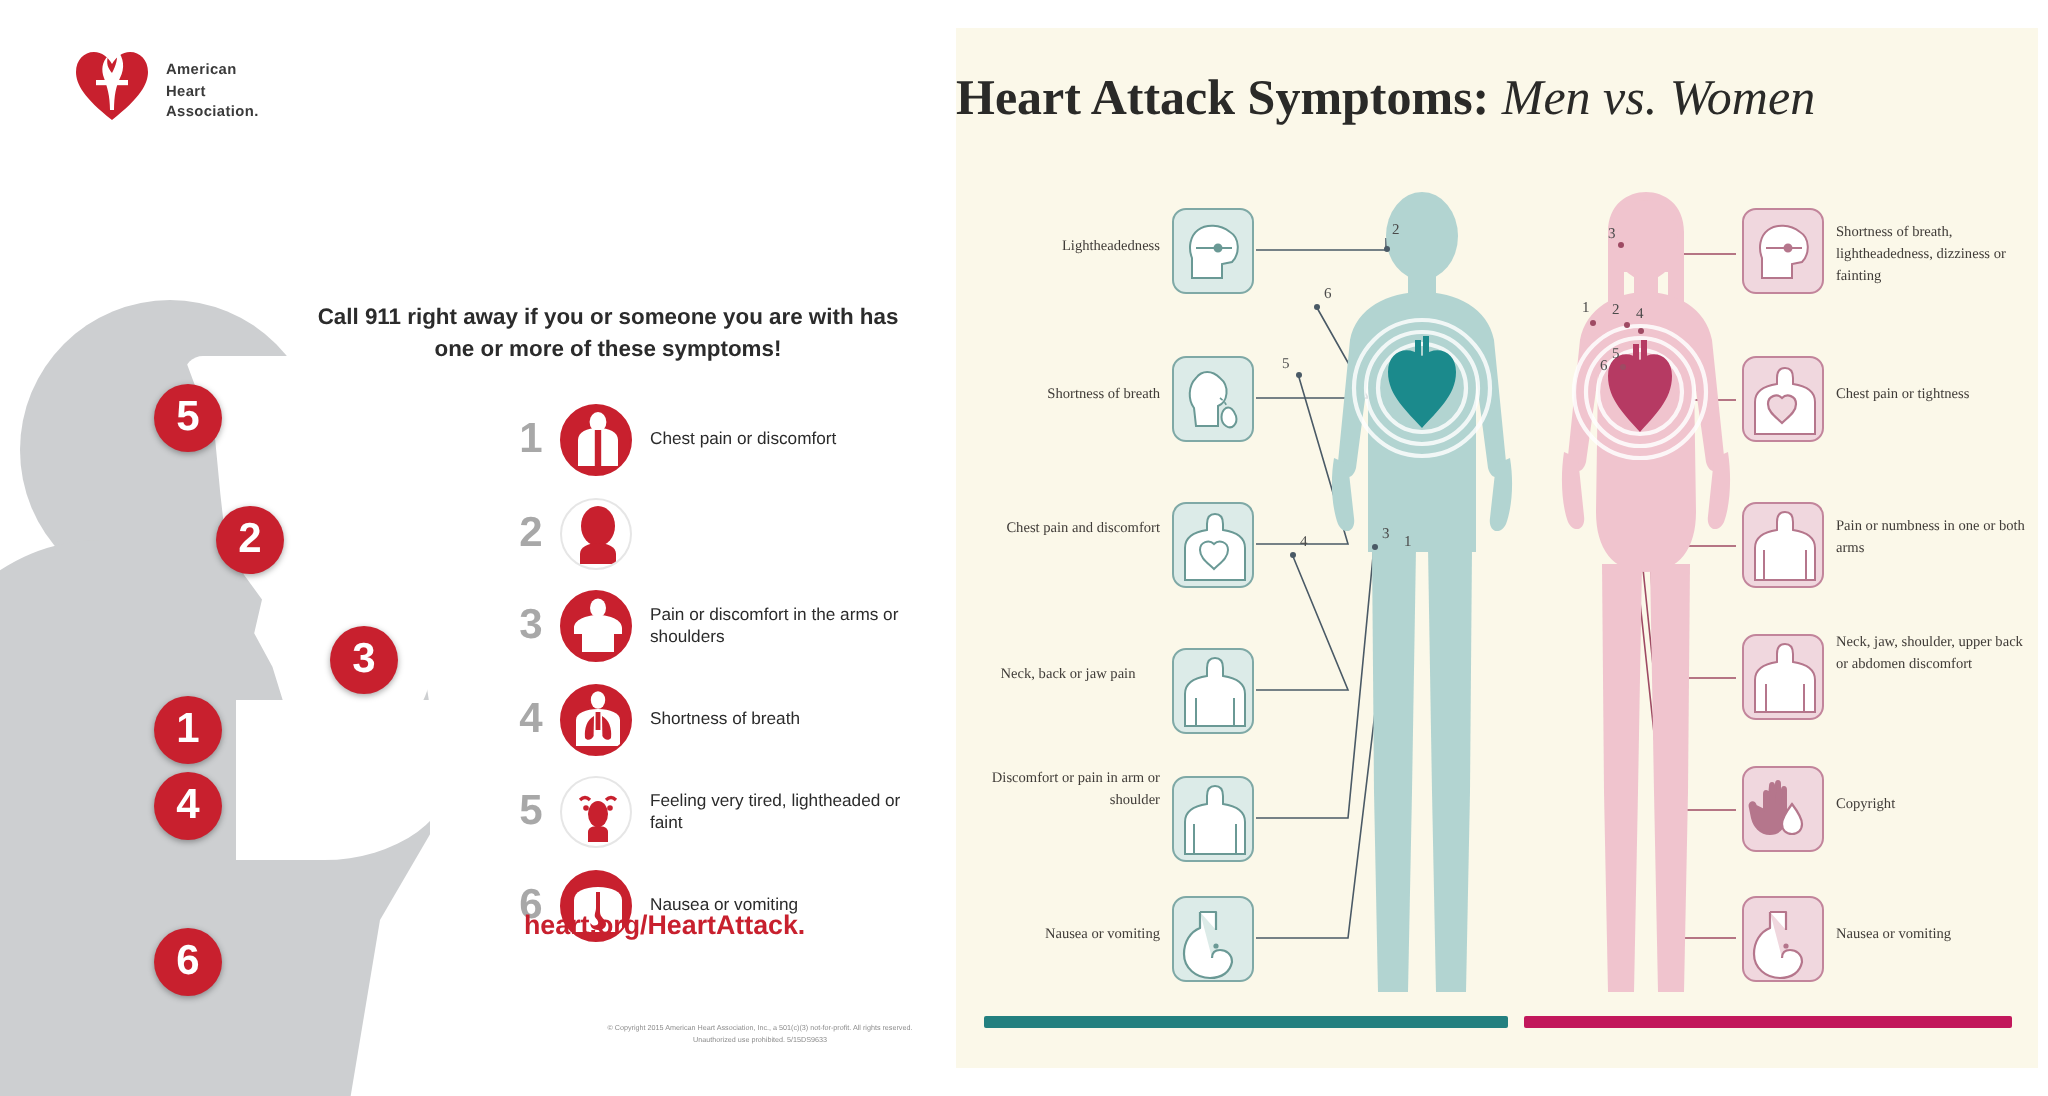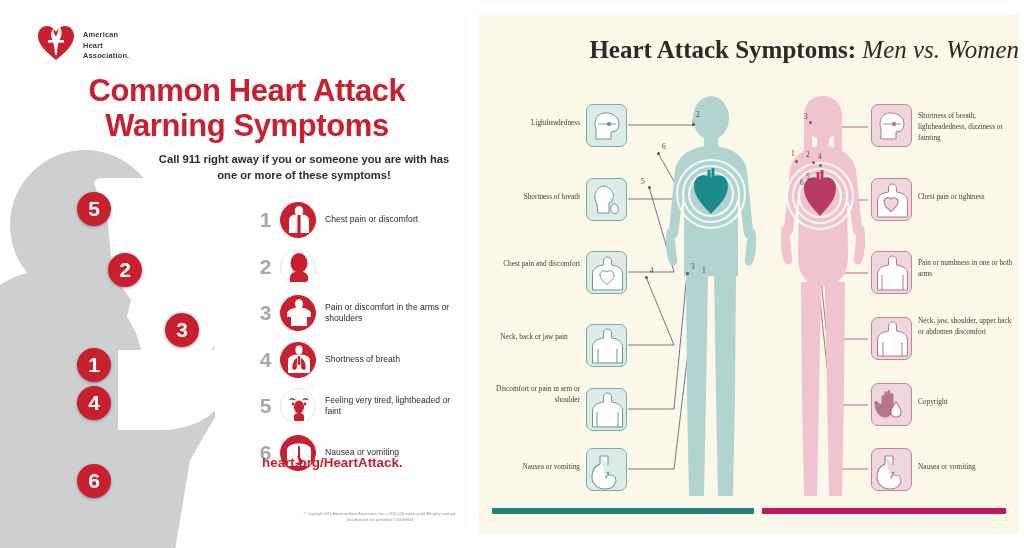--- a/index.html
+++ b/index.html
@@ -87,21 +87,21 @@
     position:absolute; left:300px; top:512px; width:160px;
     font-size:3.6px; color:#8d8d8d; line-height:1.55; text-align:center;
   }
 
   
   #right-panel {
     position:absolute; left:478px; top:14px; width:541px; height:520px;
     background:#fbf8e9;
   }
   #rp-title {
-    position:absolute; left:0; top:22px; width:541px; text-align:right;
+    position:absolute; left:0; top:22px; width:541px; text-align:left;
     font-family:"Liberation Serif", serif; font-size:25px; color:#2a2a28;
   }
   #rp-title b { font-weight:bold; }
   #rp-title i { font-style:italic; font-weight:normal; }
 
   .sym-card {
     position:absolute; width:41px; height:43px; border-radius:7px;
     border:1.4px solid #7fa9a6; background:#dcebe8;
   }
   .sym-card.pink { border-color:#c2859b; background:#f0d7de; }
@@ -157,24 +157,20 @@
         <path d="M19 31 C19 24 17.5 19 16 15 C14.5 11 15 7 18 4 C17 8 18 10 20 12.5 C22 9 23 5 22.5 1 C26 5 26.5 10 24 15 C22 19 21 24 21 31 Z" fill="#ffffff"></path>
         <path d="M12 16 L28 16 L28 18.6 L12 18.6 Z" fill="#ffffff"></path>
       </svg>
       <div class="logo-txt">
         <div>American</div>
         <div>Heart</div>
         <div>Association.</div>
       </div>
     </div>
 
-    <div id="headline">
-      <div>Common Heart Attack</div>
-      <div>Warning Symptoms</div>
-    </div>
 
     <div id="call911">Call 911 right away if you or someone you are with has one or more of these symptoms!</div>
 
     <div id="symptom-list">
 
       <div class="sym-row">
         <div class="sym-num">1</div>
         <div class="sym-ico filled">
           <svg width="36" height="36" viewBox="0 0 36 36">
               <g fill="#fff">

